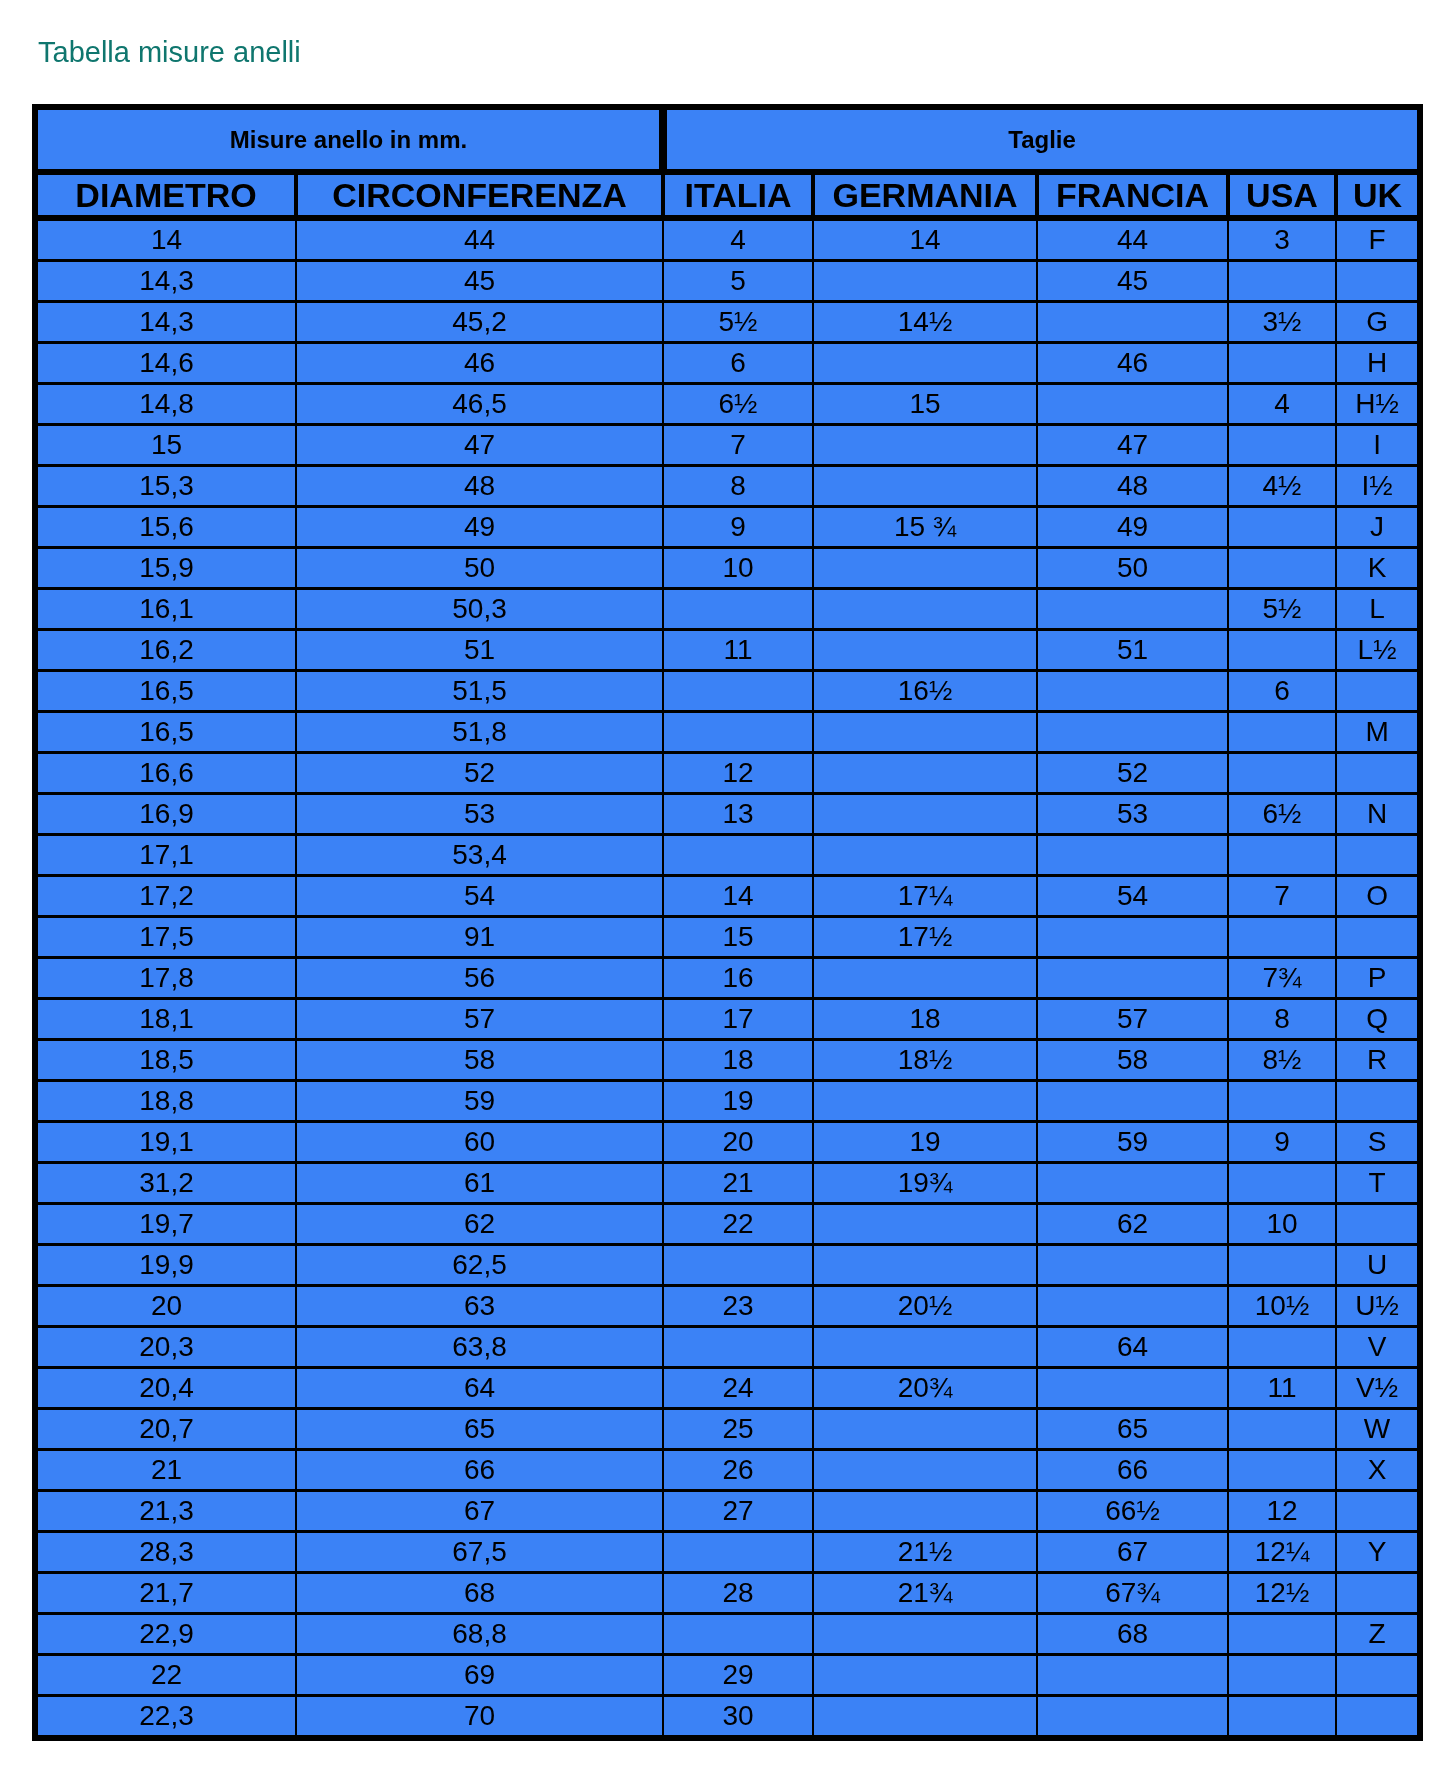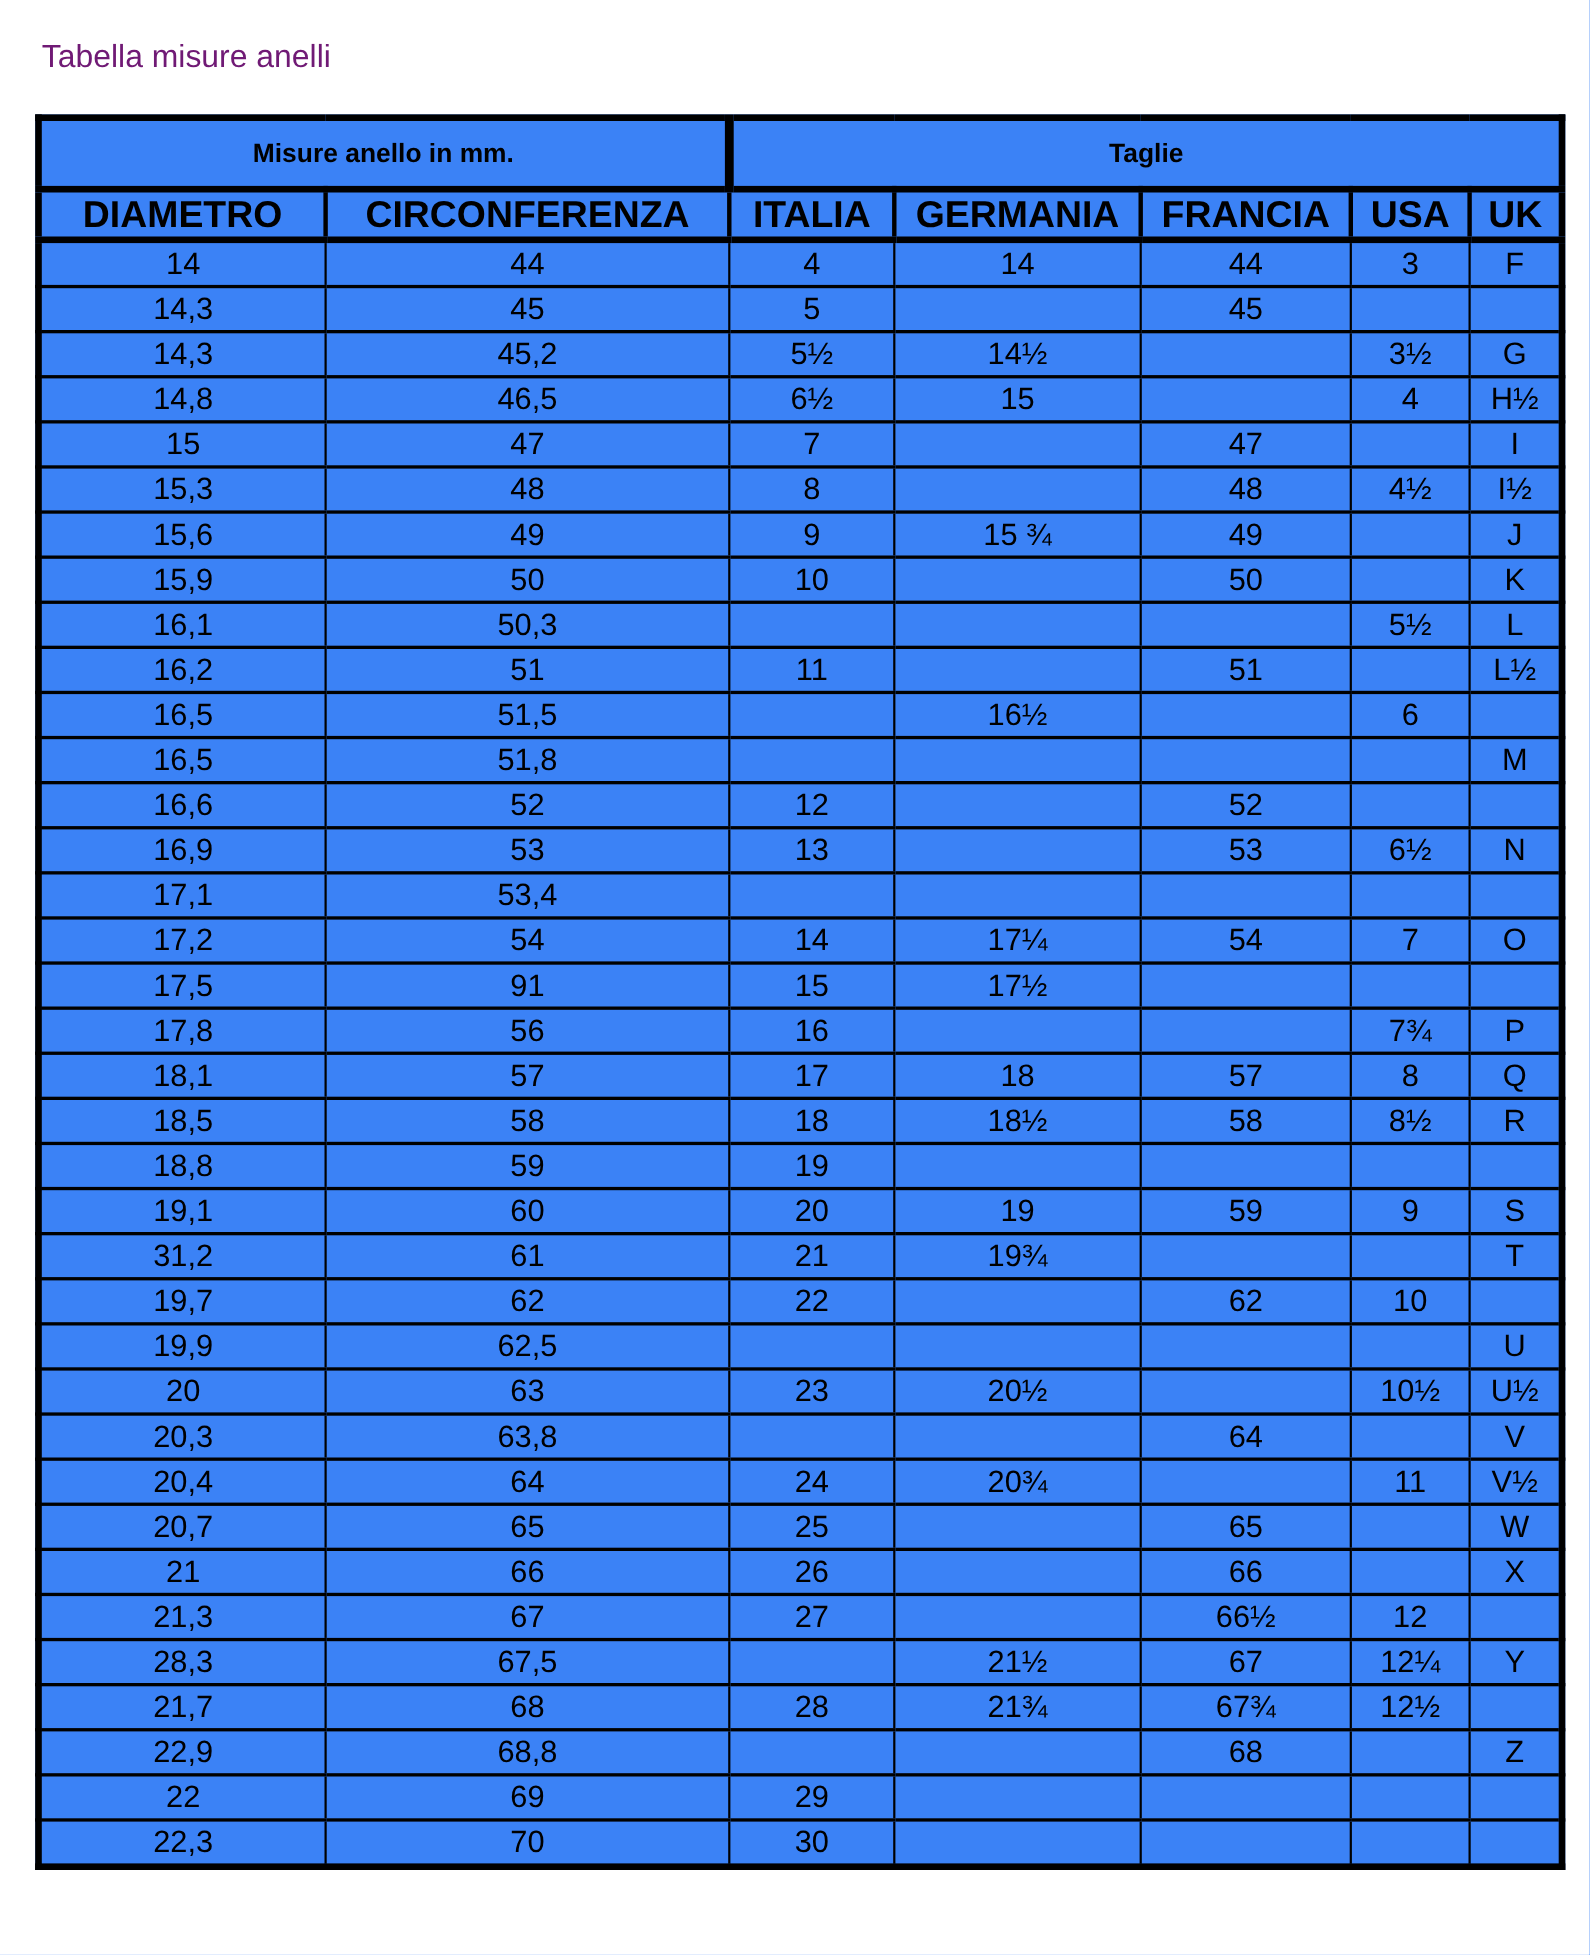--- a/index.html
+++ b/index.html
@@ -12,21 +12,21 @@
     width: 1445px;
     min-height: 1777px;
     padding: 36px 28px 25px 32px;
     font-family: "Liberation Sans", sans-serif;
     color: #000000;
     background: #ffffff;
   }
   .doc-title {
     font-size: 29px;
     font-weight: 400;
-    color: #701a75;
+    color: #0f766e;
     margin: 0 0 35px 6px;
     line-height: 1.15;
   }
   table.ring-table {
     border-collapse: collapse;
     table-layout: fixed;
     width: 1385px;
     border: 6px solid #000000;
     background: #3b82f6;
   }
@@ -125,20 +125,29 @@
         <tr>
           <td>14,3</td>
           <td>45,2</td>
           <td>5½</td>
           <td>14½</td>
           <td></td>
           <td>3½</td>
           <td>G</td>
         </tr>
         <tr>
+          <td>14,6</td>
+          <td>46</td>
+          <td>6</td>
+          <td></td>
+          <td>46</td>
+          <td></td>
+          <td>H</td>
+        </tr>
+        <tr>
           <td>14,8</td>
           <td>46,5</td>
           <td>6½</td>
           <td>15</td>
           <td></td>
           <td>4</td>
           <td>H½</td>
         </tr>
         <tr>
           <td>15</td>

